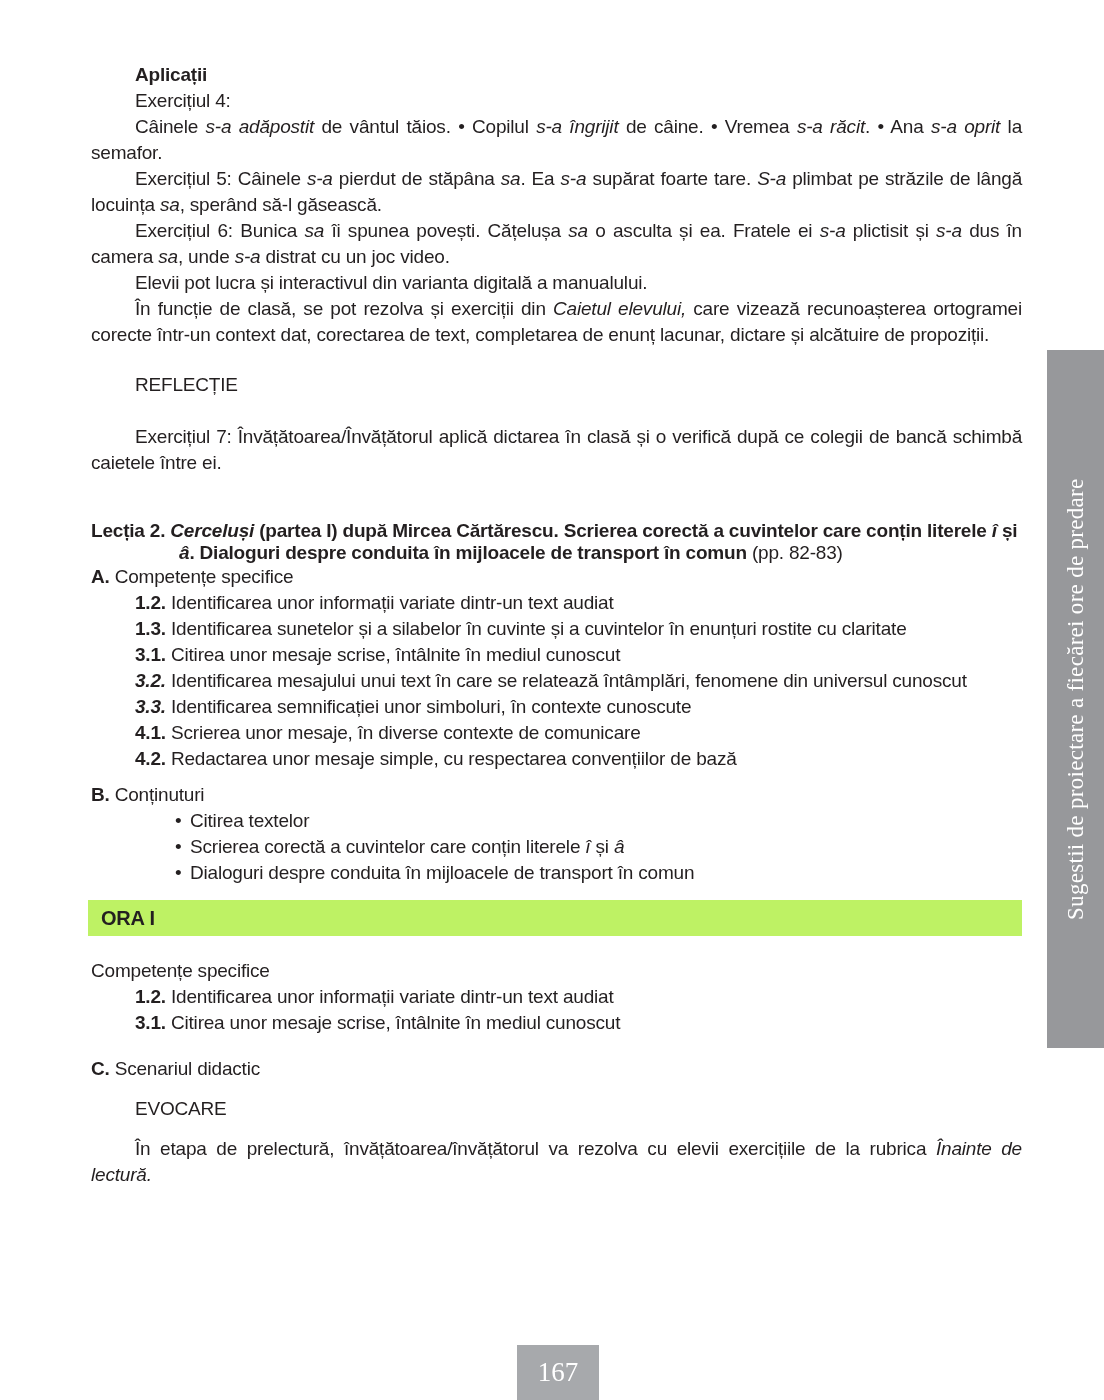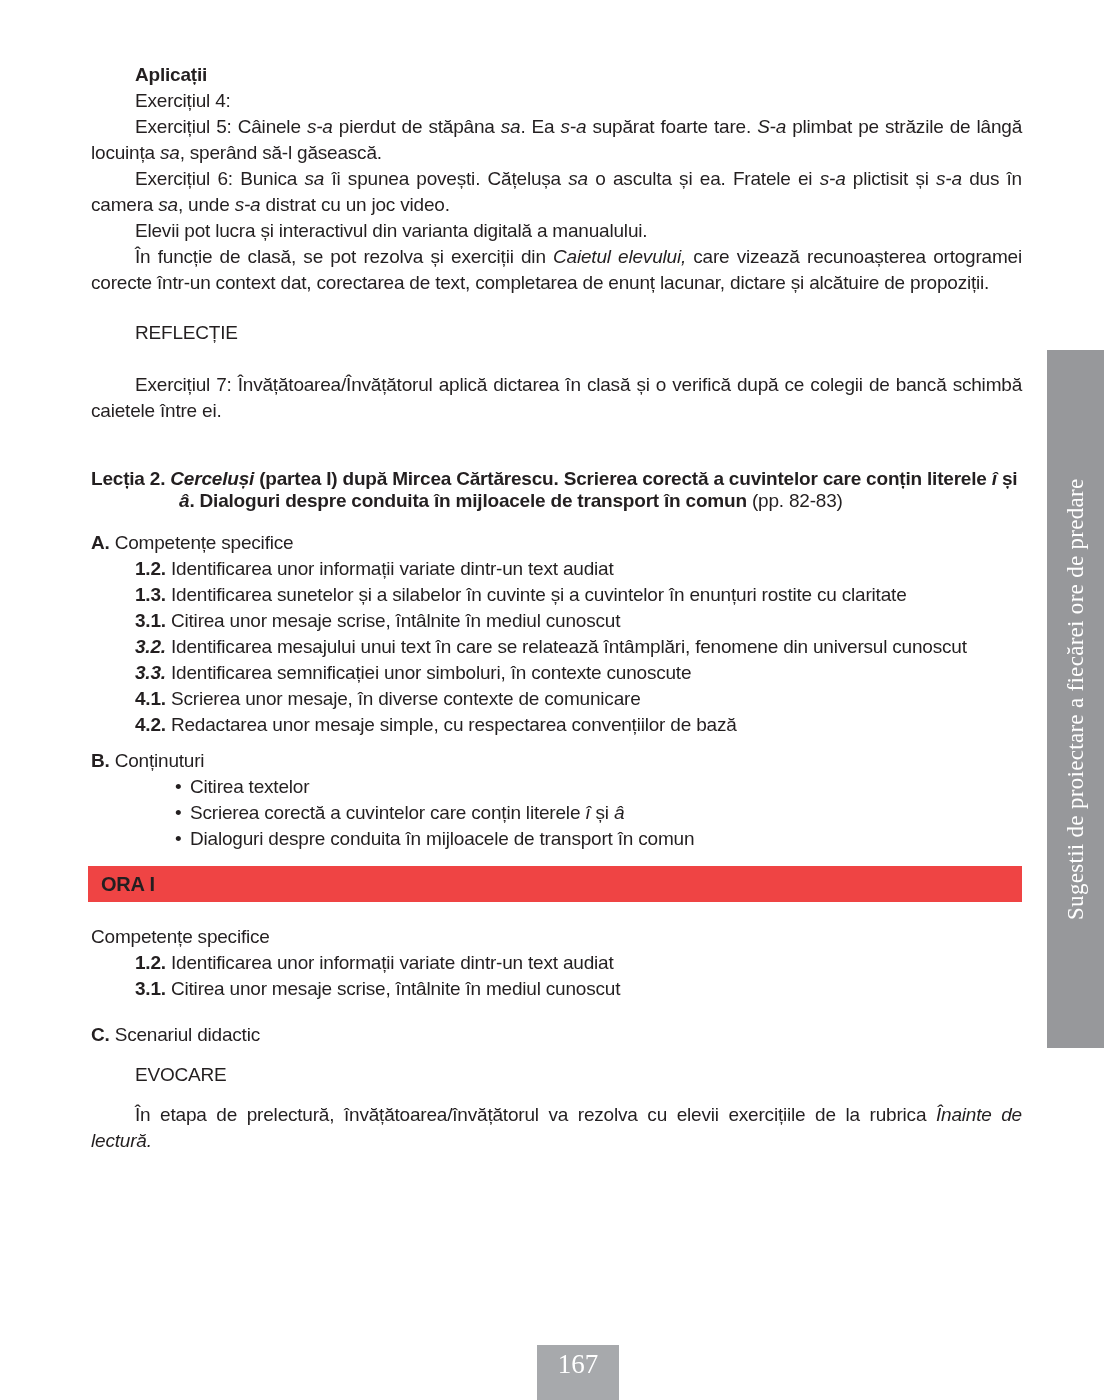--- a/index.html
+++ b/index.html
@@ -18,76 +18,77 @@
   .st-i{font-style:italic;}
   .bold{font-weight:bold;}
   .indent{text-indent:44px;}
   .just{text-align:justify;}
   .ml44{margin-left:44px;}
 
   .mt-reflect{margin-top:24px;}
   .mt-ex7{margin-top:26px;}
   .mt-tema{margin-top:26px;}
   .mt-lesson{margin-top:44px;}
-  .mt-a{margin-top:18px;}
+  .mt-a{}
   .mt-b{margin-top:10px;}
   .mt-orabar{margin-top:14px;}
   .mt-comp{margin-top:22px;}
   .mt-c{margin-top:20px;}
   .mt-evocare{margin-top:14px;}
   .mt-final{margin-top:14px;}
 
   .lesson-heading{
     padding-left:88px;text-indent:-88px;line-height:22px;
   }
   .li{
     padding-left:87px;text-indent:-43px;text-align:justify;
   }
   .bullet-item{
     padding-left:99px;text-indent:-15px;
   }
   .bullet-glyph{display:inline-block;width:15px;text-indent:0;}
 
   .ora-bar{
     margin-left:-3px;width:934px;height:36px;
-    background:#ef4444;display:flex;align-items:center;
+    background:#bef264;display:flex;align-items:center;
     box-sizing:border-box;padding-left:13px;
     font-weight:bold;font-size:20px;
   }
 
   .sidebar-tab{
     position:absolute;top:350px;right:0;width:57px;height:698px;
     background:#97989b;
   }
   .sidebar-label{
     position:absolute;inset:0;
     display:flex;align-items:center;justify-content:center;
     writing-mode:vertical-rl;transform:rotate(180deg);
     font-family:"Liberation Serif",serif;font-size:23px;color:#ffffff;
     letter-spacing:0.3px;white-space:nowrap;
   }
 
   .page-num-box{
-    position:absolute;left:537px;top:1345px;width:82px;height:55px;
+    position:absolute;left:517px;top:1345px;width:82px;height:55px;
     background:#a7a9ac;box-sizing:border-box;
-    text-align:center;padding-top:4px;
+    text-align:center;padding-top:12px;
     font-family:"Liberation Serif",serif;font-size:27px;color:#ffffff;
   }
 </style>
 </head>
 <body>
 
 <div class="page">
 
   <div class="main">
 
     <p class="bold indent">Aplicații</p>
 
     <p class="indent">Exercițiul 4:</p>
 
+    <p class="indent just"><span>Câinele </span><span class="st-i">s-a adăpostit</span><span> de vântul tăios. • Copilul </span><span class="st-i">s-a îngrijit</span><span> de câine. • Vremea </span><span class="st-i">s-a răcit</span><span>. • Ana </span><span class="st-i">s-a oprit</span><span> la semafor.</span></p>
 
     <p class="indent just"><span>Exercițiul 5: Câinele </span><span class="st-i">s-a</span><span> pierdut de stăpâna </span><span class="st-i">sa</span><span>. Ea </span><span class="st-i">s-a</span><span> supărat foarte tare. </span><span class="st-i">S-a</span><span> plimbat pe străzile de lângă locuința </span><span class="st-i">sa</span><span>, sperând să-l găsească.</span></p>
 
     <p class="indent just"><span>Exercițiul 6: Bunica </span><span class="st-i">sa</span><span> îi spunea povești. Cățelușa </span><span class="st-i">sa</span><span> o asculta și ea. Fratele ei </span><span class="st-i">s-a</span><span> plictisit și </span><span class="st-i">s-a</span><span> dus în camera </span><span class="st-i">sa</span><span>, unde </span><span class="st-i">s-a</span><span> distrat cu un joc video.</span></p>
 
     <p class="indent">Elevii pot lucra și interactivul din varianta digitală a manualului.</p>
 
     <p class="indent just"><span>În funcție de clasă, se pot rezolva și exerciții din </span><span class="st-i">Caietul elevului,</span><span> care vizează recunoașterea ortogramei corecte într-un context dat, corectarea de text, completarea de enunț lacunar, dictare și alcătuire de propoziții.</span></p>
 
     <p class="ml44 mt-reflect">REFLECȚIE</p>

